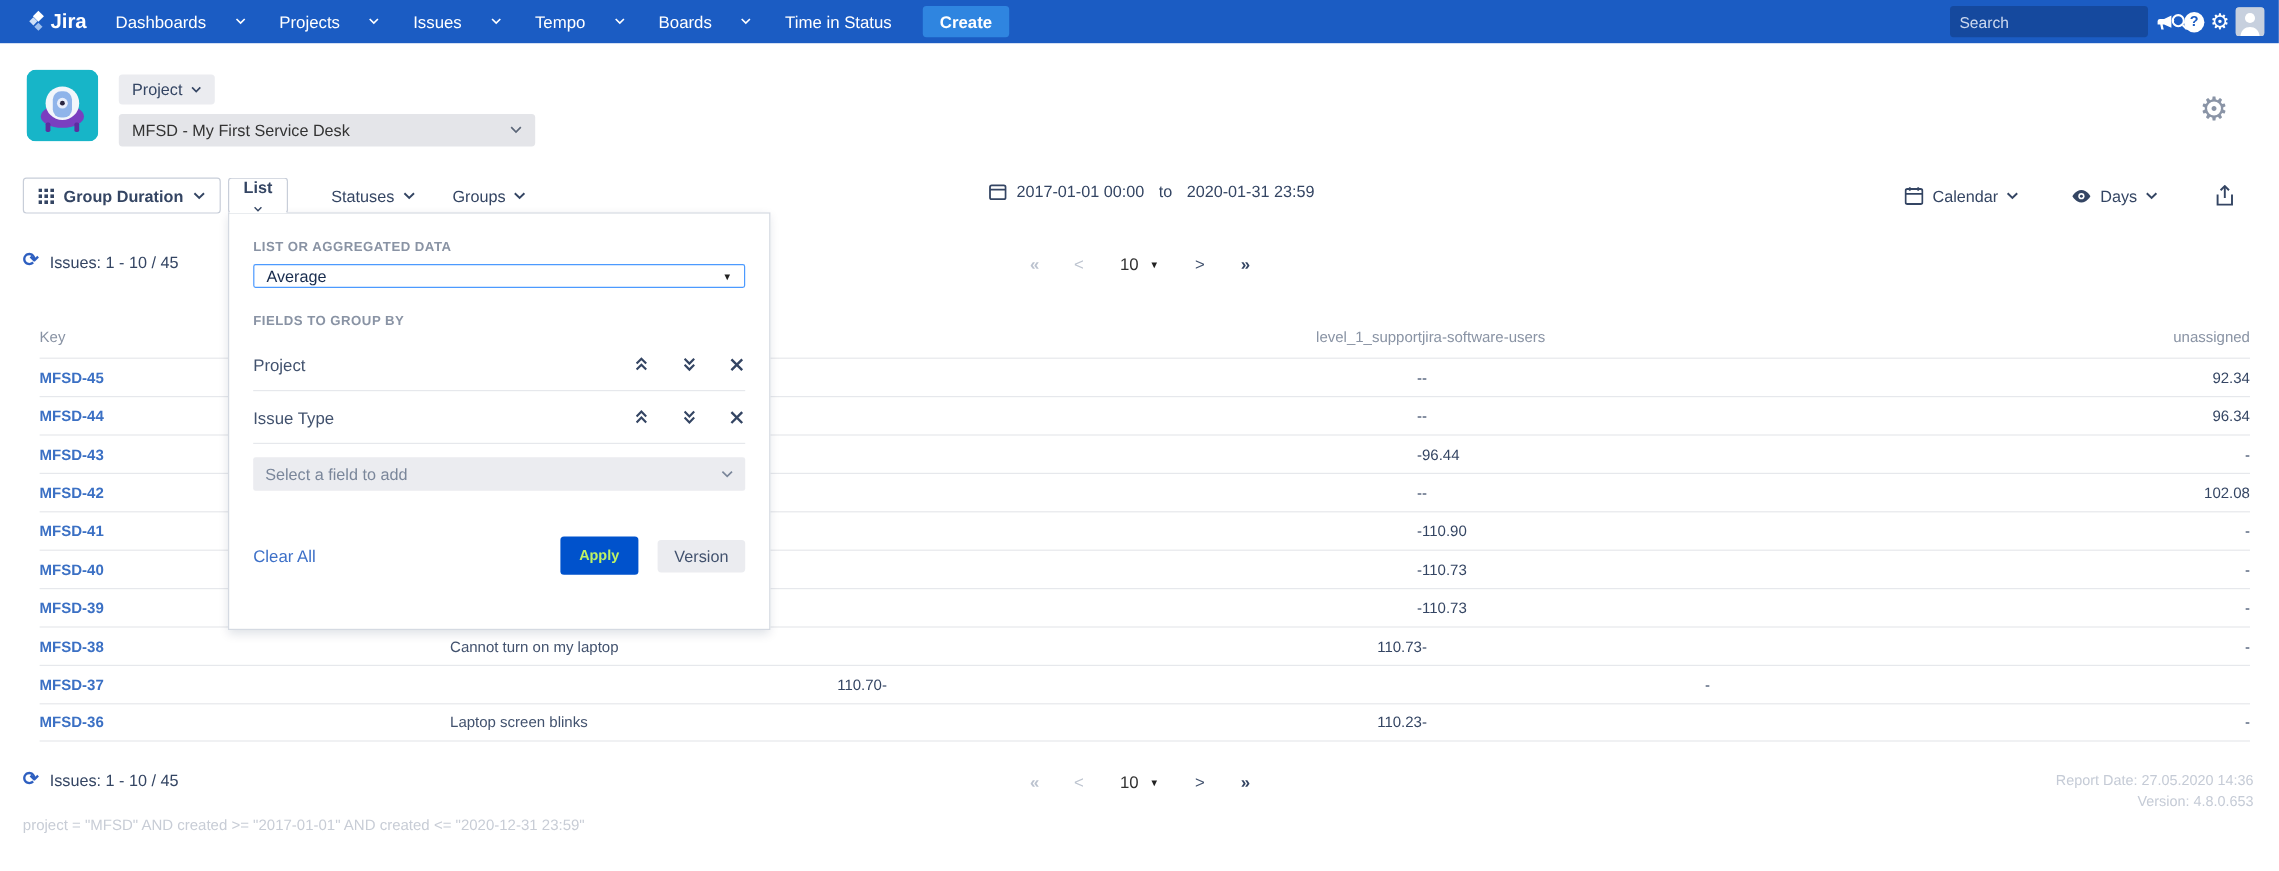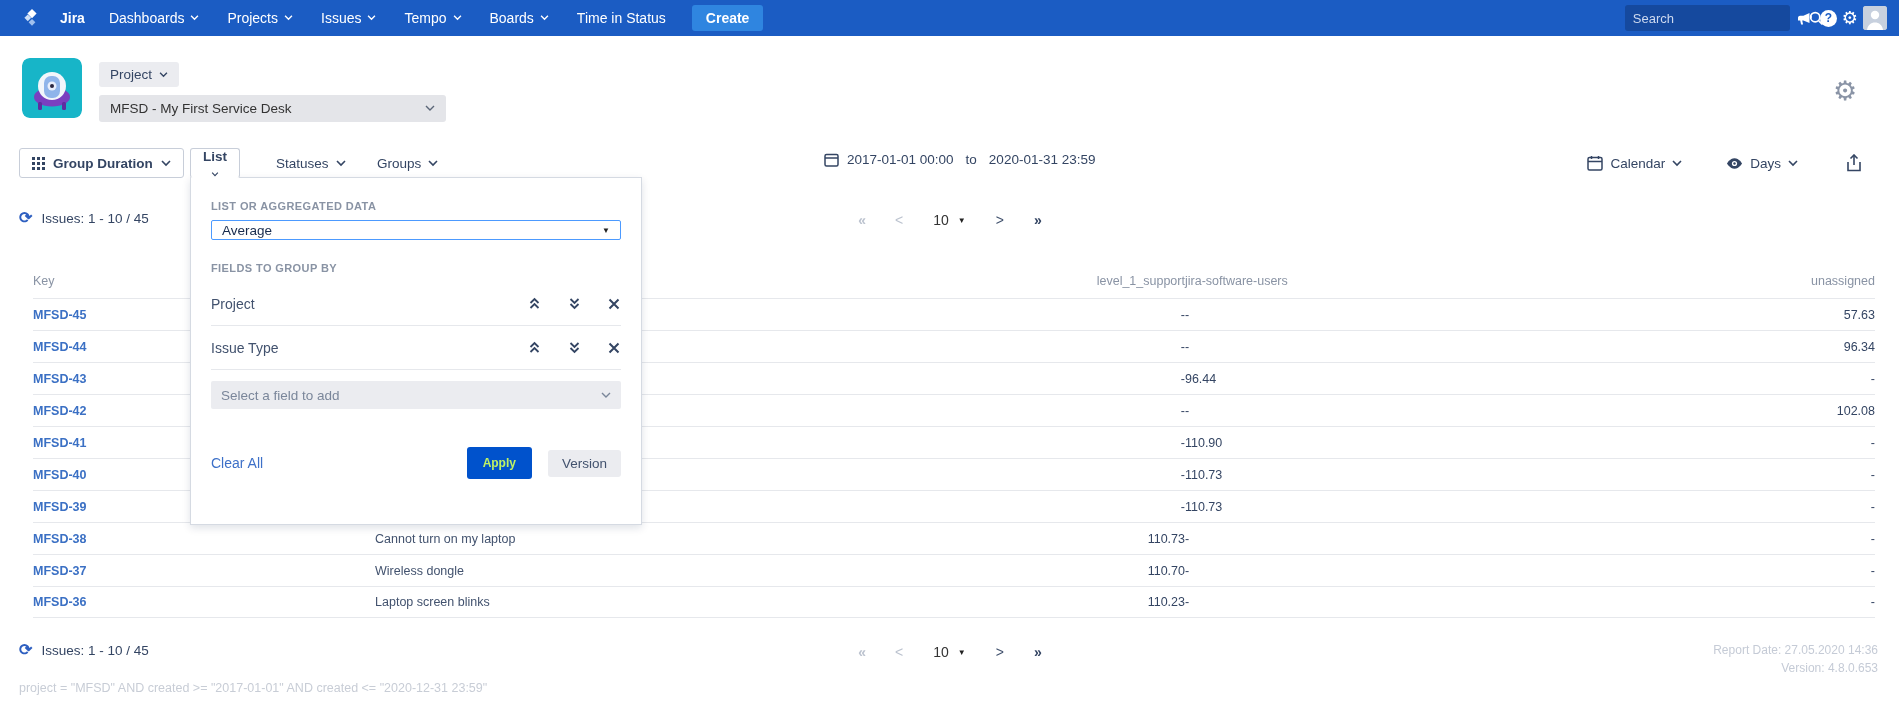--- a/index.html
+++ b/index.html
@@ -8,23 +8,23 @@
     --faint:#c5cbd6; --border:#c8ced9; --divider:#e6e8ec; --chip:#ebecf0;
     --focus:#4c9aff;
   }
   *{box-sizing:border-box; margin:0; padding:0;}
   html,body{width:1899px; height:726px; overflow:hidden; background:#fff;
     font-family:"Liberation Sans", sans-serif; -webkit-font-smoothing:antialiased;}
   .abs{position:absolute;}
   
   .nav{position:absolute; top:0; left:0; width:1899px; height:36px;
     background:var(--nav-bg); display:flex; align-items:center; color:#fff;}
-  .nav-brand{display:flex; align-items:center; gap:18px; margin-left:22px; font-size:14px; font-weight:bold;}
+  .nav-brand{display:flex; align-items:center; gap:0; margin-left:22px; font-size:17px; font-weight:bold;}
   .nav-items{display:flex; align-items:center; margin-left:24px; gap:28px; font-size:14px;}
-  .nav-item{display:flex; align-items:center; gap:6px; cursor:pointer; white-space:nowrap;}
+  .nav-item{display:flex; align-items:center; gap:24px; cursor:pointer; white-space:nowrap;}
   .chev-w{width:9px;height:6px;}
   .create-btn{margin-left:26px; background:var(--create); border-radius:3px;
     padding:5px 14px; font-size:14px; font-weight:bold; cursor:pointer;}
   .nav-right{position:absolute; right:12px; top:0; height:36px; display:flex; align-items:center; gap:5px;}
   .search-box{width:165px; height:26px; background:var(--nav-search); border-radius:3px;
     display:flex; align-items:center; padding:0 8px;}
   .search-box input{flex:1; background:transparent; border:none; outline:none;
     color:#fff; font-size:13px; font-family:inherit;}
   .search-box input::placeholder{color:#cdd9ef;}
   .nav-ico{width:20px; height:20px; display:flex; align-items:center; justify-content:center;}
@@ -368,21 +368,21 @@
   <span class="c-n1">level_1_support</span>
   <span class="c-n2">jira-software-users</span>
   <span class="c-n3">unassigned</span>
 </div>
 <div class="trows">
   <div class="trow">
     <span class="c-key"><span class="key-link">MFSD-45</span></span>
     <span class="c-sum sum-txt"></span>
     <span class="c-n1 num-txt">-</span>
     <span class="c-n2 num-txt">-</span>
-    <span class="c-n3 num-txt">57.63</span>
+    <span class="c-n3 num-txt">92.34</span>
   </div>
   <div class="trow">
     <span class="c-key"><span class="key-link">MFSD-44</span></span>
     <span class="c-sum sum-txt"></span>
     <span class="c-n1 num-txt">-</span>
     <span class="c-n2 num-txt">-</span>
     <span class="c-n3 num-txt">96.34</span>
   </div>
   <div class="trow">
     <span class="c-key"><span class="key-link">MFSD-43</span></span>
@@ -421,21 +421,20 @@
   </div>
   <div class="trow">
     <span class="c-key"><span class="key-link">MFSD-38</span></span>
     <span class="c-sum sum-txt">Cannot turn on my laptop</span>
     <span class="c-n1 num-txt">110.73</span>
     <span class="c-n2 num-txt">-</span>
     <span class="c-n3 num-txt">-</span>
   </div>
   <div class="trow">
     <span class="c-key"><span class="key-link">MFSD-37</span></span>
-    <span class="c-sum sum-txt">Wireless dongle</span>
     <span class="c-n1 num-txt">110.70</span>
     <span class="c-n2 num-txt">-</span>
     <span class="c-n3 num-txt">-</span>
   </div>
   <div class="trow">
     <span class="c-key"><span class="key-link">MFSD-36</span></span>
     <span class="c-sum sum-txt">Laptop screen blinks</span>
     <span class="c-n1 num-txt">110.23</span>
     <span class="c-n2 num-txt">-</span>
     <span class="c-n3 num-txt">-</span>

